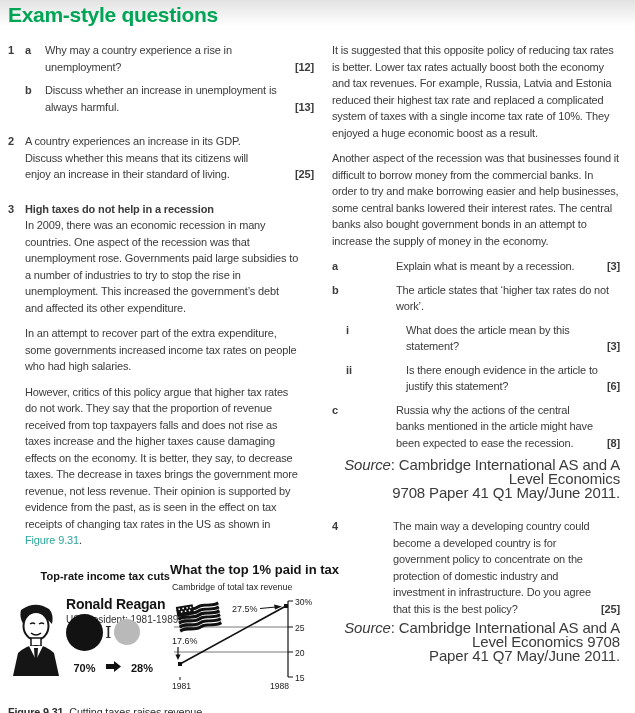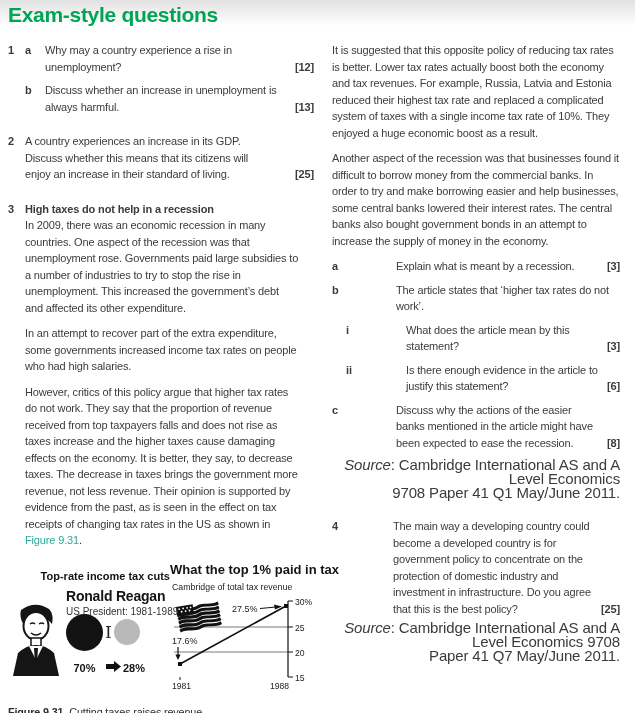--- a/index.html
+++ b/index.html
@@ -30,31 +30,31 @@
   .srcline { text-align:right; font-size:15px; line-height:14px; }
   .src-block3 { margin:2px 0 18px 0; }
   .src-block4 { margin-top:2px; }
   .ital { font-style:italic; }
   
   .figure { margin-top:13px; display:flex; color:#141414; letter-spacing:0; }
   .fig-left { width:162px; position:relative; height:118px; }
   .fig-ltitle { font-size:11px; font-weight:bold; text-align:right; padding-left:26px; padding-top:6px; }
   .fig-lbody { position:absolute; left:0; top:22px; width:162px; height:96px; }
   .portrait { position:absolute; left:0; bottom:4px; }
-  .name-block { position:absolute; left:58px; top:4px; width:104px; }
+  .name-block { position:absolute; left:58px; top:12px; width:104px; }
   .person-name { font-size:14px; font-weight:600; white-space:nowrap; letter-spacing:-0.2px; }
   .person-sub { font-size:10px; color:#333; white-space:nowrap; }
   .circles-row { position:absolute; left:58px; top:30px; display:flex; align-items:center; }
   .circle-big { width:37px; height:37px; border-radius:50%; background:#121212; }
   .ibeam { font-family:"DejaVu Serif", serif; font-size:17px; color:#222; margin:0 2px; line-height:1; }
   .circle-small { width:26px; height:26px; border-radius:50%; background:#b9b9b9; }
   .pct-row { position:absolute; left:58px; top:76px; display:flex; align-items:center; font-size:11px; font-weight:bold; }
   .pct-big { width:37px; text-align:center; }
   .pct-arrow { width:20px; text-align:center; }
-  .pct-small { width:30px; text-align:left; }
+  .pct-small { width:30px; text-align:right; }
   .fig-right { width:144px; }
   .fig-rtitle { font-size:13px; font-weight:bold; white-space:nowrap; }
   .fig-rsub { font-size:8.8px; color:#222; white-space:nowrap; margin:1px 0 0 2px; }
   .chart-svg text { font-family:"Liberation Sans", sans-serif; fill:#222; }
   .figcaption { margin-top:4px; font-size:10.8px; color:#2e2e2e; }
   .figcaption .cap-bold { font-weight:bold; }
   .figcaption .cap-text { margin-left:6px; }
 </style>
 </head>
 <body>
@@ -222,21 +222,21 @@
     </div>
 
     <div class="part sub">
       <span class="plabel">ii</span>
       <div class="ptext">Is there enough evidence in the article to justify this statement?</div>
       <span class="marks">[6]</span>
     </div>
 
     <div class="part">
       <span class="plabel">c</span>
-      <div class="ptext">Discuss why the actions of the easier banks mentioned in the article might have been expected to ease the recession.</div>
+      <div class="ptext">Russia why the actions of the central banks mentioned in the article might have been expected to ease the recession.</div>
       <span class="marks">[8]</span>
     </div>
 
     <div class="srcline src-block3">
       <span class="ital">Source</span><span>: Cambridge International AS and A Level Economics</span><br>
       <span>9708 Paper 41 Q1 May/June 2011.</span>
     </div>
 
     <div class="q" style="margin-bottom:0;">
       <span class="qnum">4</span>

